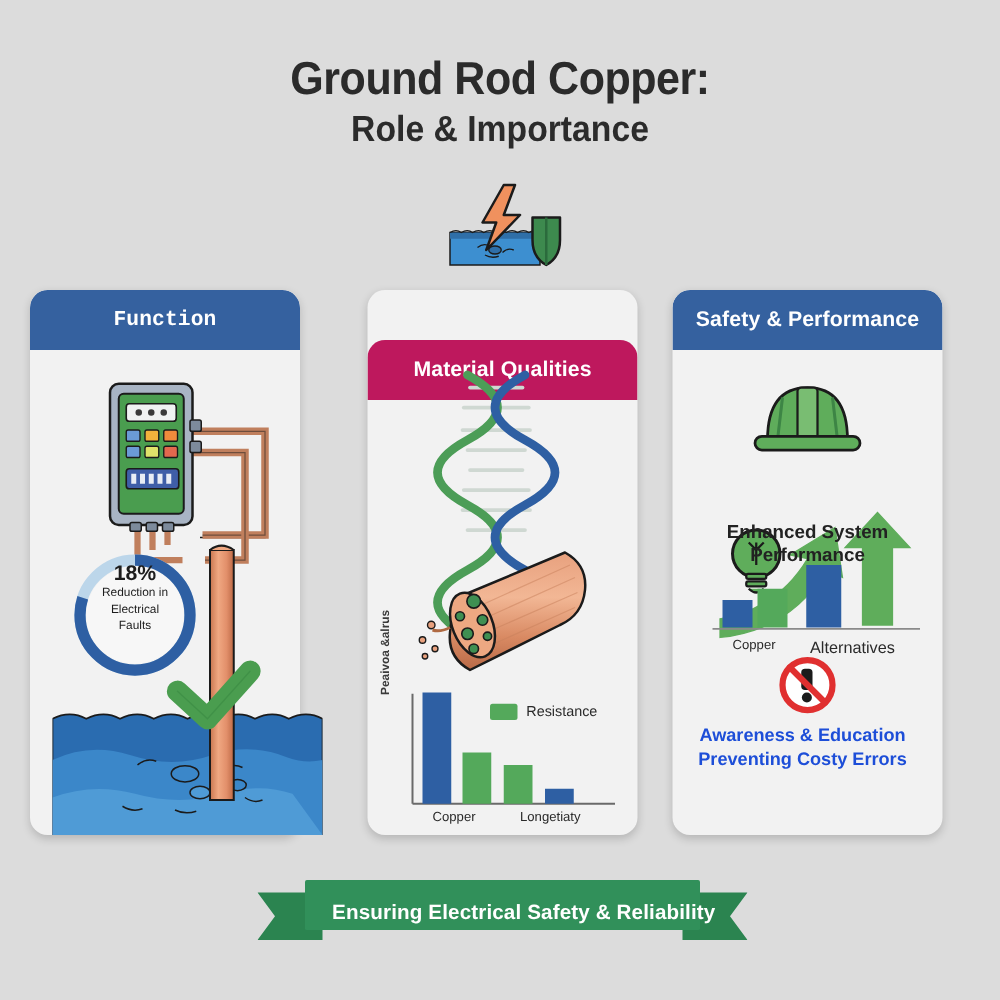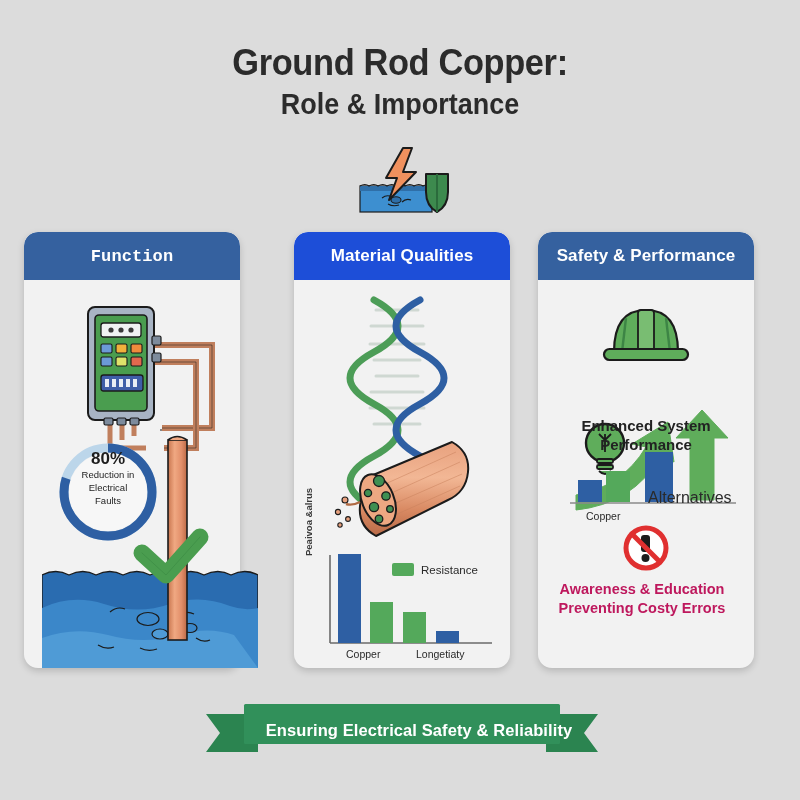--- a/index.html
+++ b/index.html
@@ -38,21 +38,21 @@
   }
   .card1{left:24px;font-family:Liberation Mono, monospace;}
   .card2{left:294px;}
   .card3{left:538px;}
   .card-head{
     height:48px;border-radius:14px 14px 0 0;
     display:flex;align-items:center;justify-content:center;
     color:#ffffff;font-size:17px;font-weight:bold;letter-spacing:0.1px;
   }
   .head-blue{background:#35619f;}
-  .head-green{background:#1d4ed8;}
+  .head-green{background:#be185d;margin-top:40px;}
   .card-body{position:relative;width:100%;height:388px;}
 
   
   .c1-art{position:absolute;inset:0;}
   .badge-text{
     position:absolute;left:66px;top:450px;width:84px;text-align:center;
     color:#1d1d1d;pointer-events:none;
   }
   .badge-pct{font-size:17px;font-weight:bold;line-height:1;}
   .badge-cap{font-size:9.5px;font-weight:normal;line-height:1.16;margin-top:2px;}
@@ -75,24 +75,24 @@
   .xlab-c2b{left:416px;top:648px;}
 
   
   .c3-art{position:absolute;inset:0;}
   .c3-text1{
     position:absolute;left:538px;top:368px;width:216px;text-align:center;
     font-size:15px;font-weight:bold;color:#222;line-height:1.28;margin-top:48px;
   }
   .c3-text2{
     position:absolute;left:538px;top:580px;width:208px;text-align:center;
-    font-size:14.5px;font-weight:bold;color:#be185d;line-height:1.3;
+    font-size:14.5px;font-weight:bold;color:#1d4ed8;line-height:1.3;
   }
   .xlab-c3a{left:586px;top:510px;font-size:10.5px;}
-  .xlab-c3b{left:648px;top:489px;font-size:16px;}
+  .xlab-c3b{left:648px;top:510px;font-size:13px;}
 
   
   .ribbon-wrap{position:absolute;left:206px;top:702px;width:392px;height:56px;}
   .ribbon-label{
     position:absolute;left:17px;top:0;width:392px;height:56px;
     display:flex;align-items:center;justify-content:center;
     color:#ffffff;font-size:16.5px;font-weight:bold;letter-spacing:0.1px;
     pointer-events:none;
   }
 </style>
@@ -204,21 +204,21 @@
 
       <g>
         <circle cx="108" cy="492" r="44" fill="none" stroke="#bcd6ea" stroke-width="9"></circle>
         <circle cx="108" cy="492" r="44" fill="none" stroke="#2e5fa3" stroke-width="9" stroke-dasharray="221 276" stroke-dashoffset="0" transform="rotate(-90 108 492)" stroke-linecap="butt"></circle>
         <circle cx="108" cy="492" r="39" fill="#f7f7f7" opacity="0.92"></circle>
       </g>
     </g>
   </svg>
 
   <div class="badge-text">
-    <div class="badge-pct">80%</div>
+    <div class="badge-pct">18%</div>
     <div class="badge-cap">Reduction in</div>
     <div class="badge-cap">Electrical</div>
     <div class="badge-cap">Faults</div>
   </div>
 
   <div class="card card2">
     <div class="card-head head-green">Material Qualities</div>
     <div class="card-body"></div>
   </div>
 

